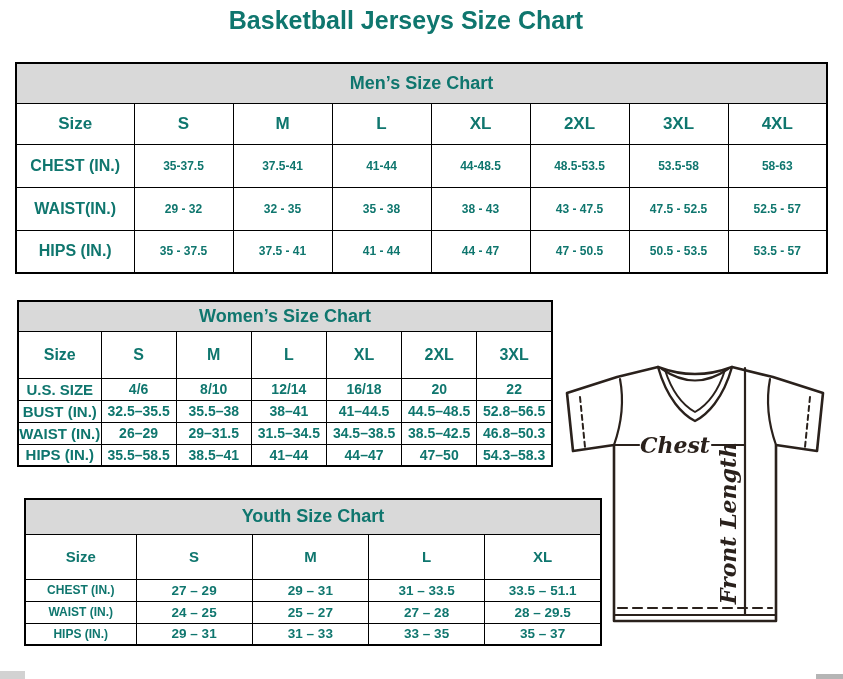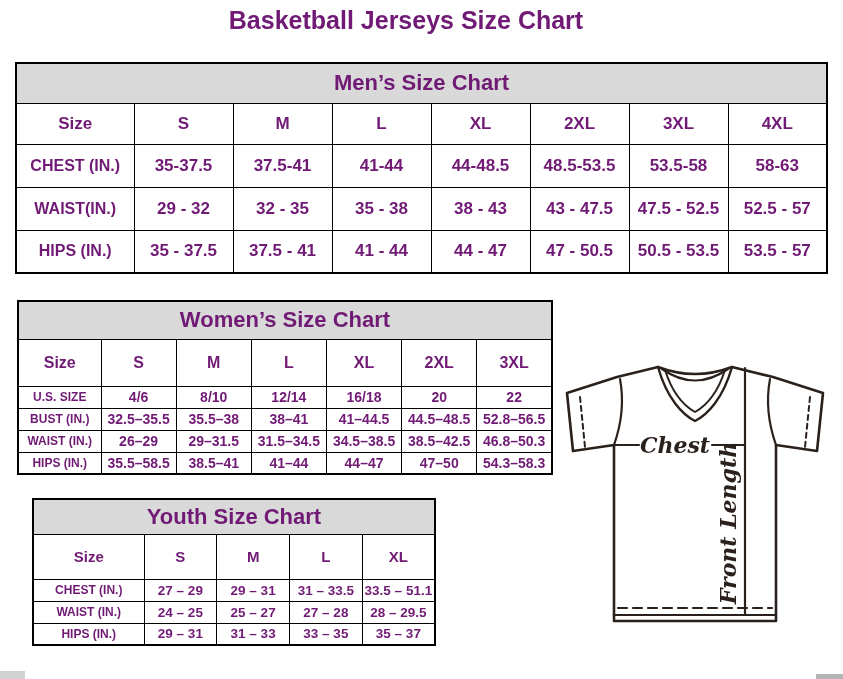--- a/index.html
+++ b/index.html
@@ -2,51 +2,51 @@
 <html><head>
 <meta charset="utf-8">
 <style>
   html,body{margin:0;padding:0;}
   body{background:#ffffff;}
   .canvas{
     position:relative;
     width:843px;height:679px;
     background:#ffffff;
     font-family:"Liberation Sans", sans-serif;
-    color:#701a75;
+    color:#0f766e;
     overflow:hidden;
   }
   .page-title{
     position:absolute;left:0;top:6px;width:812px;
     text-align:center;
     font-size:25px;font-weight:bold;
     letter-spacing:0px;
   }
   table{border-collapse:collapse;table-layout:fixed;background:#fff;}
   td{border:1px solid #000;text-align:center;vertical-align:middle;padding:0;font-weight:bold;overflow:hidden;}
   .size-table{border:2px solid #000;}
-  .section-header-cell{background:#d9d9d9;font-size:22px;}
+  .section-header-cell{background:#d9d9d9;font-size:18px;}
   
   .men-table{position:absolute;left:15px;top:62px;width:813px;}
   .men-table .section-row{height:40px;}
   .men-table .colhead-row{height:41px;}
   .men-table .data-row{height:43px;}
   .men-table .colhead{font-size:17px;}
   .men-table .rowlabel{font-size:16px;}
-  .men-table .val{font-size:17px;}
+  .men-table .val{font-size:12px;}
   
   .women-table{position:absolute;left:17px;top:300px;width:536px;}
-  .women-table .section-row{height:38px;margin-left:32px;}
+  .women-table .section-row{height:30px;margin-left:32px;}
   .women-table .colhead-row{height:47px;}
   .women-table .data-row{height:22px;}
   .women-table .colhead{font-size:16px;}
-  .women-table .rowlabel{font-size:12px;}
+  .women-table .rowlabel{font-size:15px;}
   .women-table .val{font-size:14px;}
   
-  .youth-table{position:absolute;left:32px;top:498px;width:404px;}
+  .youth-table{position:absolute;left:24px;top:498px;width:578px;}
   .youth-table .section-row{height:35px;}
   .youth-table .colhead-row{height:45px;}
   .youth-table .data-row{height:22px;}
   .youth-table .colhead{font-size:15px;}
   .youth-table .rowlabel{font-size:12px;}
   .youth-table .val{font-size:13.5px;margin-top:8px;}
   
   .jersey-diagram{position:absolute;left:555px;top:355px;width:284px;height:272px;text-align:center;}
   .jersey-diagram svg{display:block;}
   .measure-label{

